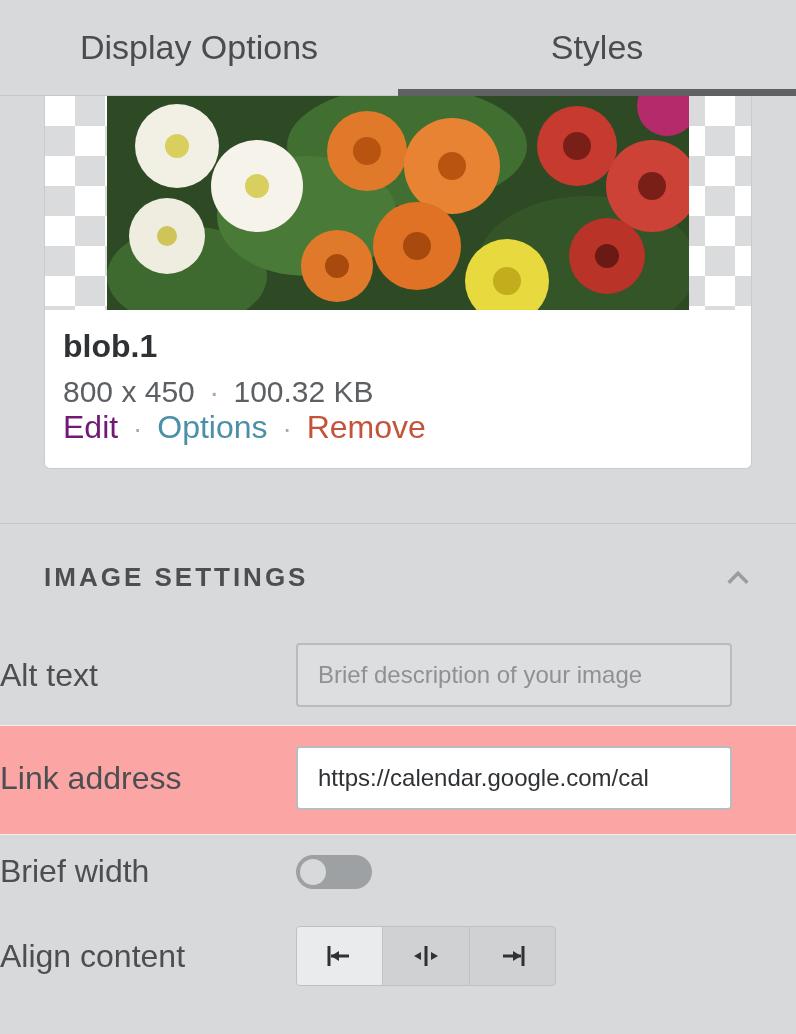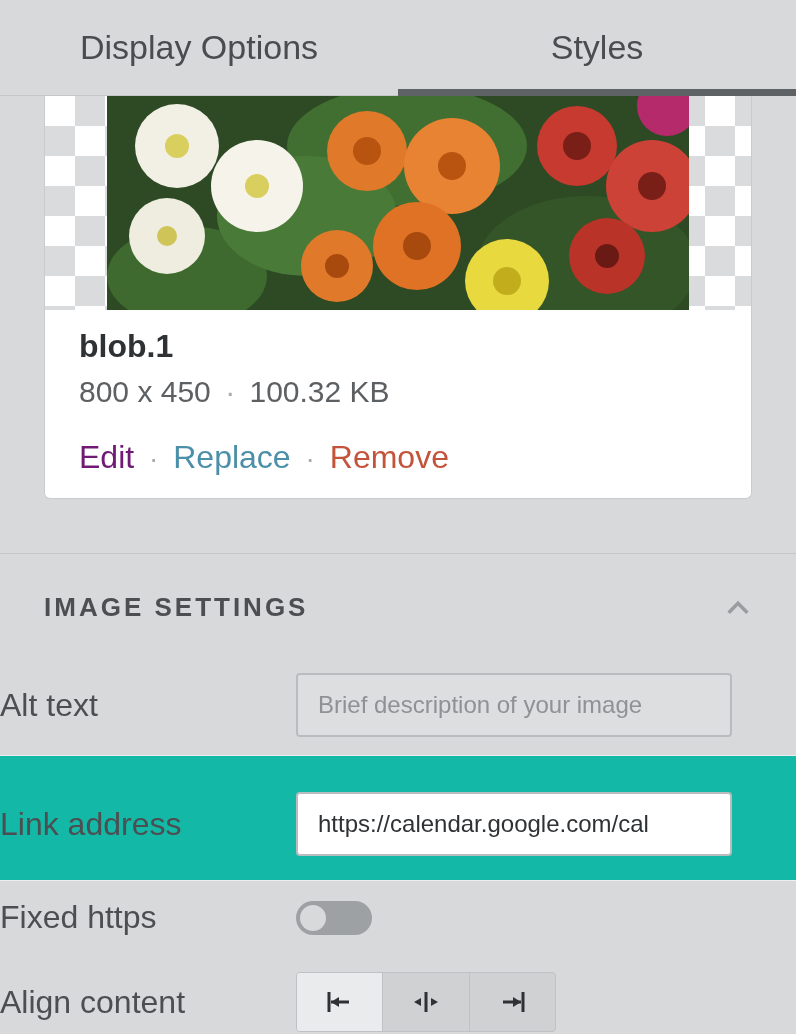--- a/index.html
+++ b/index.html
@@ -51,23 +51,23 @@
     justify-content:center;
     align-items:flex-start;
   }
   .flower-img {
     width:582px; height:214px;
     overflow:hidden;
     position:relative;
   }
   .flower-img svg { width:100%; height:100%; display:block; }
   
-  .card-info { padding:18px 18px 22px 34px; }
+  .card-info { padding:18px 18px 22px 18px; }
   .filename { font-size:32px; font-weight:600; color:#2f3235; margin-bottom:10px; }
-  .dims-row { font-size:30px; color:#5d6063; margin-bottom:30px; }
+  .dims-row { font-size:30px; color:#5d6063; margin-bottom:0; }
   .dims-row .dot { color:#a8abad; padding:0 6px; }
   .actions-row { font-size:32px; }
   .actions-row a { text-decoration:none; cursor:pointer; }
   .actions-row .edit { color:#701a75; }
   .actions-row .replace { color:#4b8fa8; }
   .actions-row .remove { color:#c4533c;margin-top:35px; }
   .actions-row .dot { color:#a8abad; padding:0 6px; font-size:28px; }
   
   .section-divider { border-top:1px solid #c4c6c8; margin-top:54px; }
   
@@ -108,21 +108,21 @@
     border:2px solid #b9bcbe;
     border-radius:4px;
     font-size:24px;
     padding:0 20px;
     color:#2f3235;
     background:#fff;
   }
   .text-input::placeholder { color:#8f9295; }
   .text-input.grey-bg { background:#dcdedf; }
   
-  .row-highlight { background:#14b8a6; border-top:1px solid #eee; border-bottom:1px solid #eee; padding-top:36px; padding-bottom:24px; }
+  .row-highlight { background:#fca5a5; border-top:1px solid #eee; border-bottom:1px solid #eee; padding-top:20px; padding-bottom:24px; }
   
   .toggle {
     width:76px; height:34px;
     border-radius:17px;
     background:#9ea1a3;
     position:relative;
     cursor:pointer;
   }
   .toggle::after {
     content:"";
@@ -215,21 +215,21 @@
   <div class="card-info">
     <div class="filename">blob.1</div>
     <div class="dims-row">
       <span>800 x 450</span>
       <span class="dot">·</span>
       <span>100.32 KB</span>
     </div>
     <div class="actions-row">
       <a class="edit">Edit</a>
       <span class="dot">·</span>
-      <a class="replace">Replace</a>
+      <a class="replace">Options</a>
       <span class="dot">·</span>
       <a class="remove">Remove</a>
     </div>
   </div>
 </div>
 
 <div class="section-divider"></div>
 
 <div class="section-header">
   <div class="section-title">IMAGE SETTINGS</div>
@@ -248,21 +248,21 @@
 </div>
 
 <div class="form-row row-highlight">
   <div class="label">Link address</div>
   <div class="control">
     <input class="text-input" type="text" value="https://calendar.google.com/cal" style="">
   </div>
 </div>
 
 <div class="form-row">
-  <div class="label">Fixed https</div>
+  <div class="label">Brief width</div>
   <div class="control">
     <div class="toggle"></div>
   </div>
 </div>
 
 <div class="form-row">
   <div class="label">Align content</div>
   <div class="control">
     <div class="align-group">
       <div class="align-btn active">

